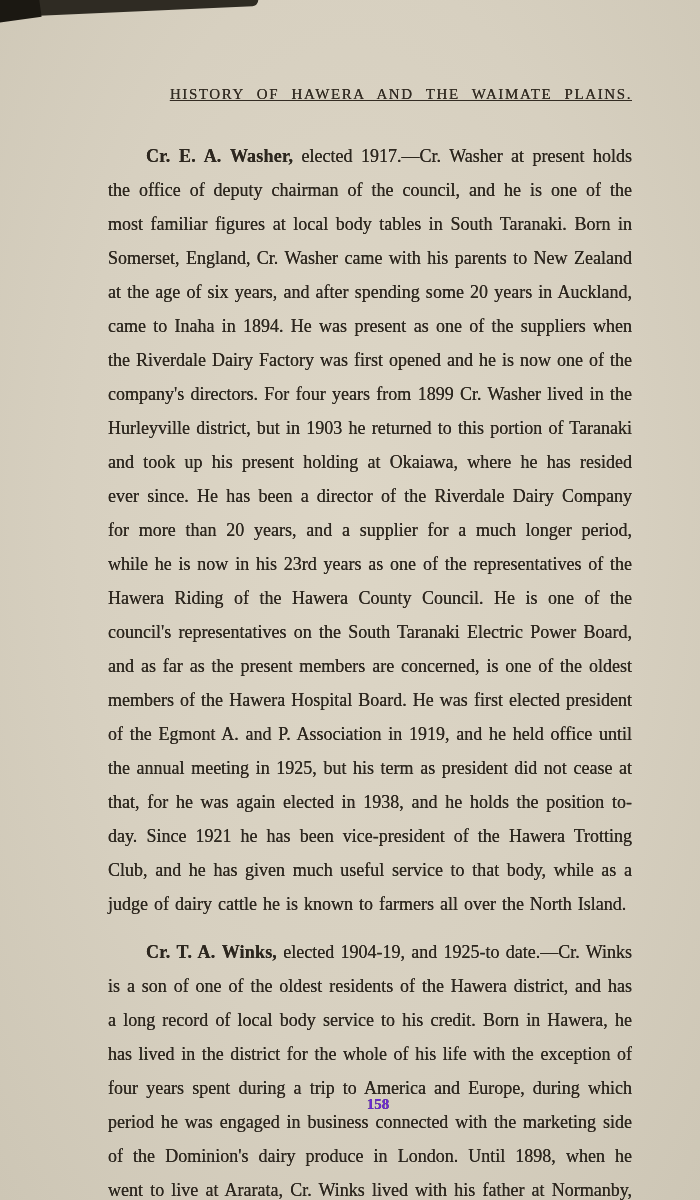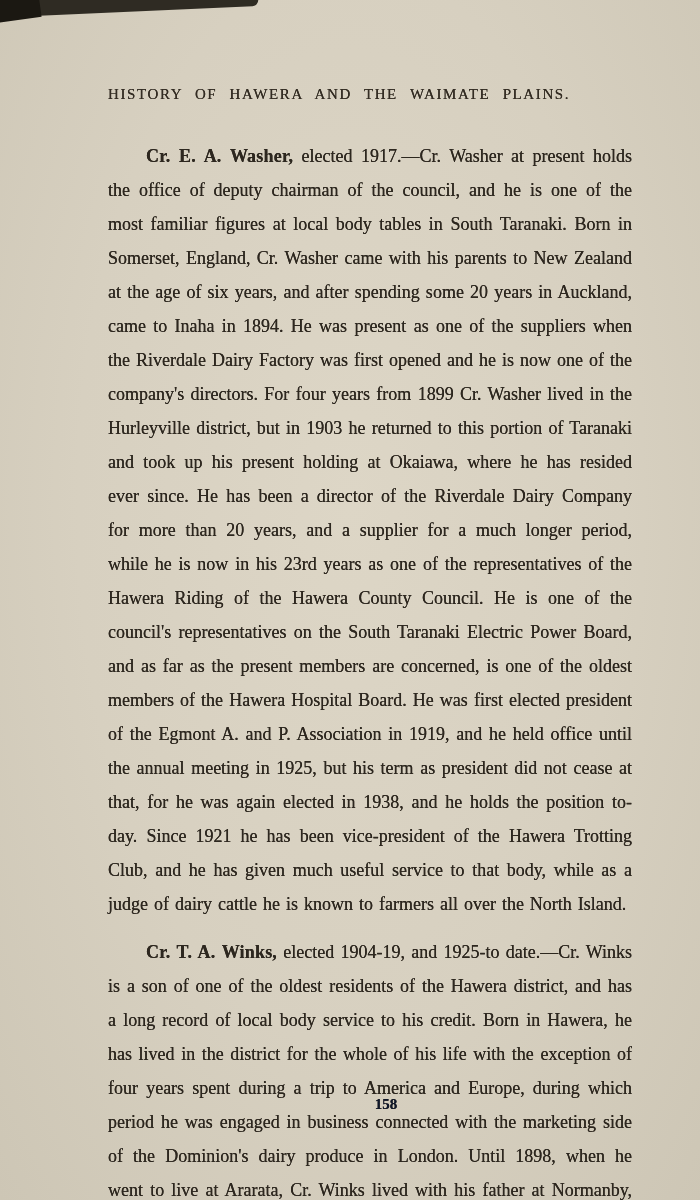--- a/index.html
+++ b/index.html
@@ -42,54 +42,55 @@
   }
   .content {
     position: absolute;
     left: 108px;
     width: 524px;
     top: 86px;
     color: #2d271f;
   }
   .running-head {
     margin: 0 0 36px 0;
-    text-align: left;
+    text-align: right;
     font-size: 15px;
     font-weight: normal;
     letter-spacing: 1.6px;
     word-spacing: 7px;
     color: #332c23;
     text-shadow: 0 0 0.5px #332c23;
+    text-decoration: underline;
   }
   .para {
     margin: 0;
     font-size: 18px;
     line-height: 34px;
     text-align: justify;
     text-indent: 38px;
     word-spacing: 1.5px;
     color: #2d271f;
     text-shadow: 0 0 0.4px #2d271f;
   }
   .para + .para {
     margin-top: 14px;
   }
   .lead {
     font-weight: bold;
     letter-spacing: 0.2px;
   }
   .page-number {
     position: absolute;
-    left: 124px;
+    left: 116px;
     width: 524px;
     top: 1096px;
     text-align: center;
     font-size: 15px;
     font-weight: bold;
-    color: #0f172a;
+    color: #6d28d9;
     text-shadow: 0 0 0.4px #2d271f;
   }
 </style>
 </head>
 <body>
 
 <div class="page">
 
   <div class="scan-edge"></div>
   <div class="scan-corner"></div>

